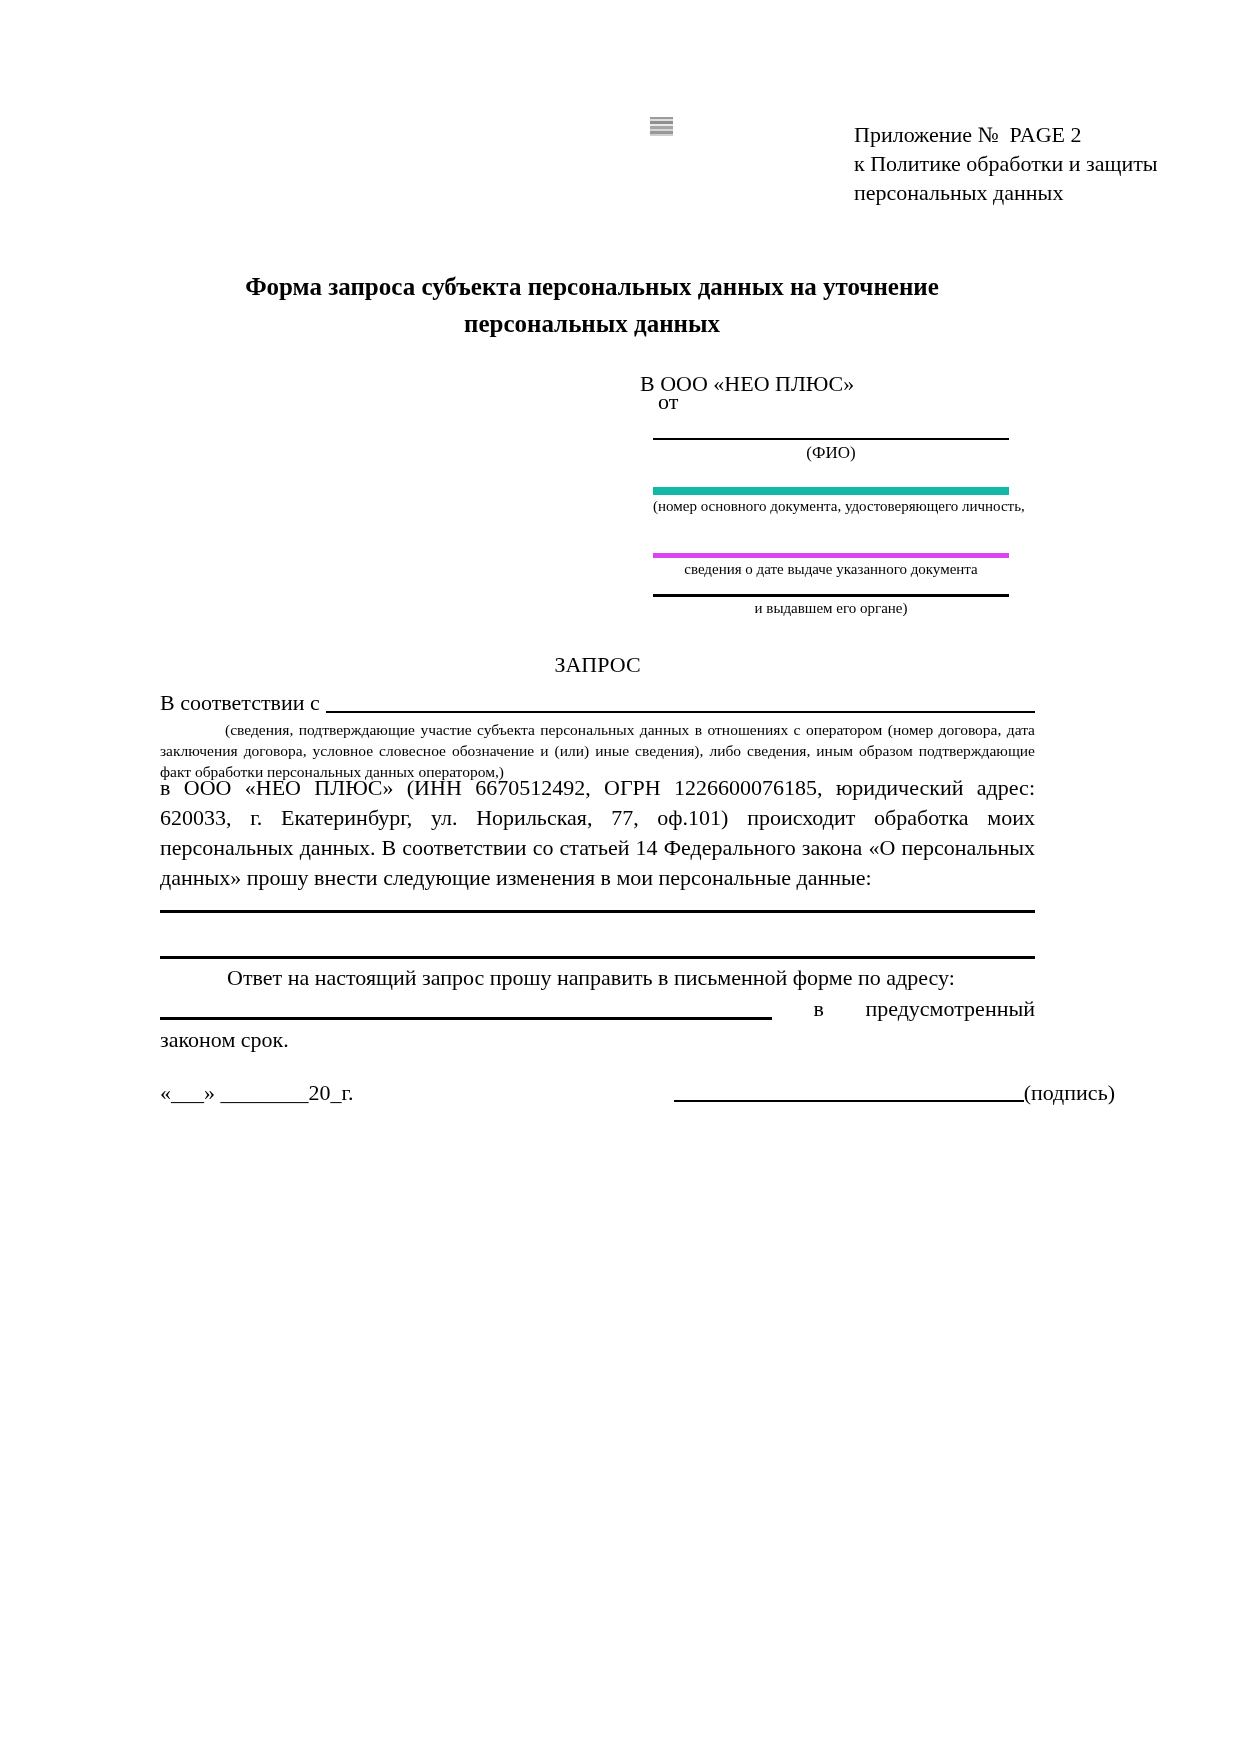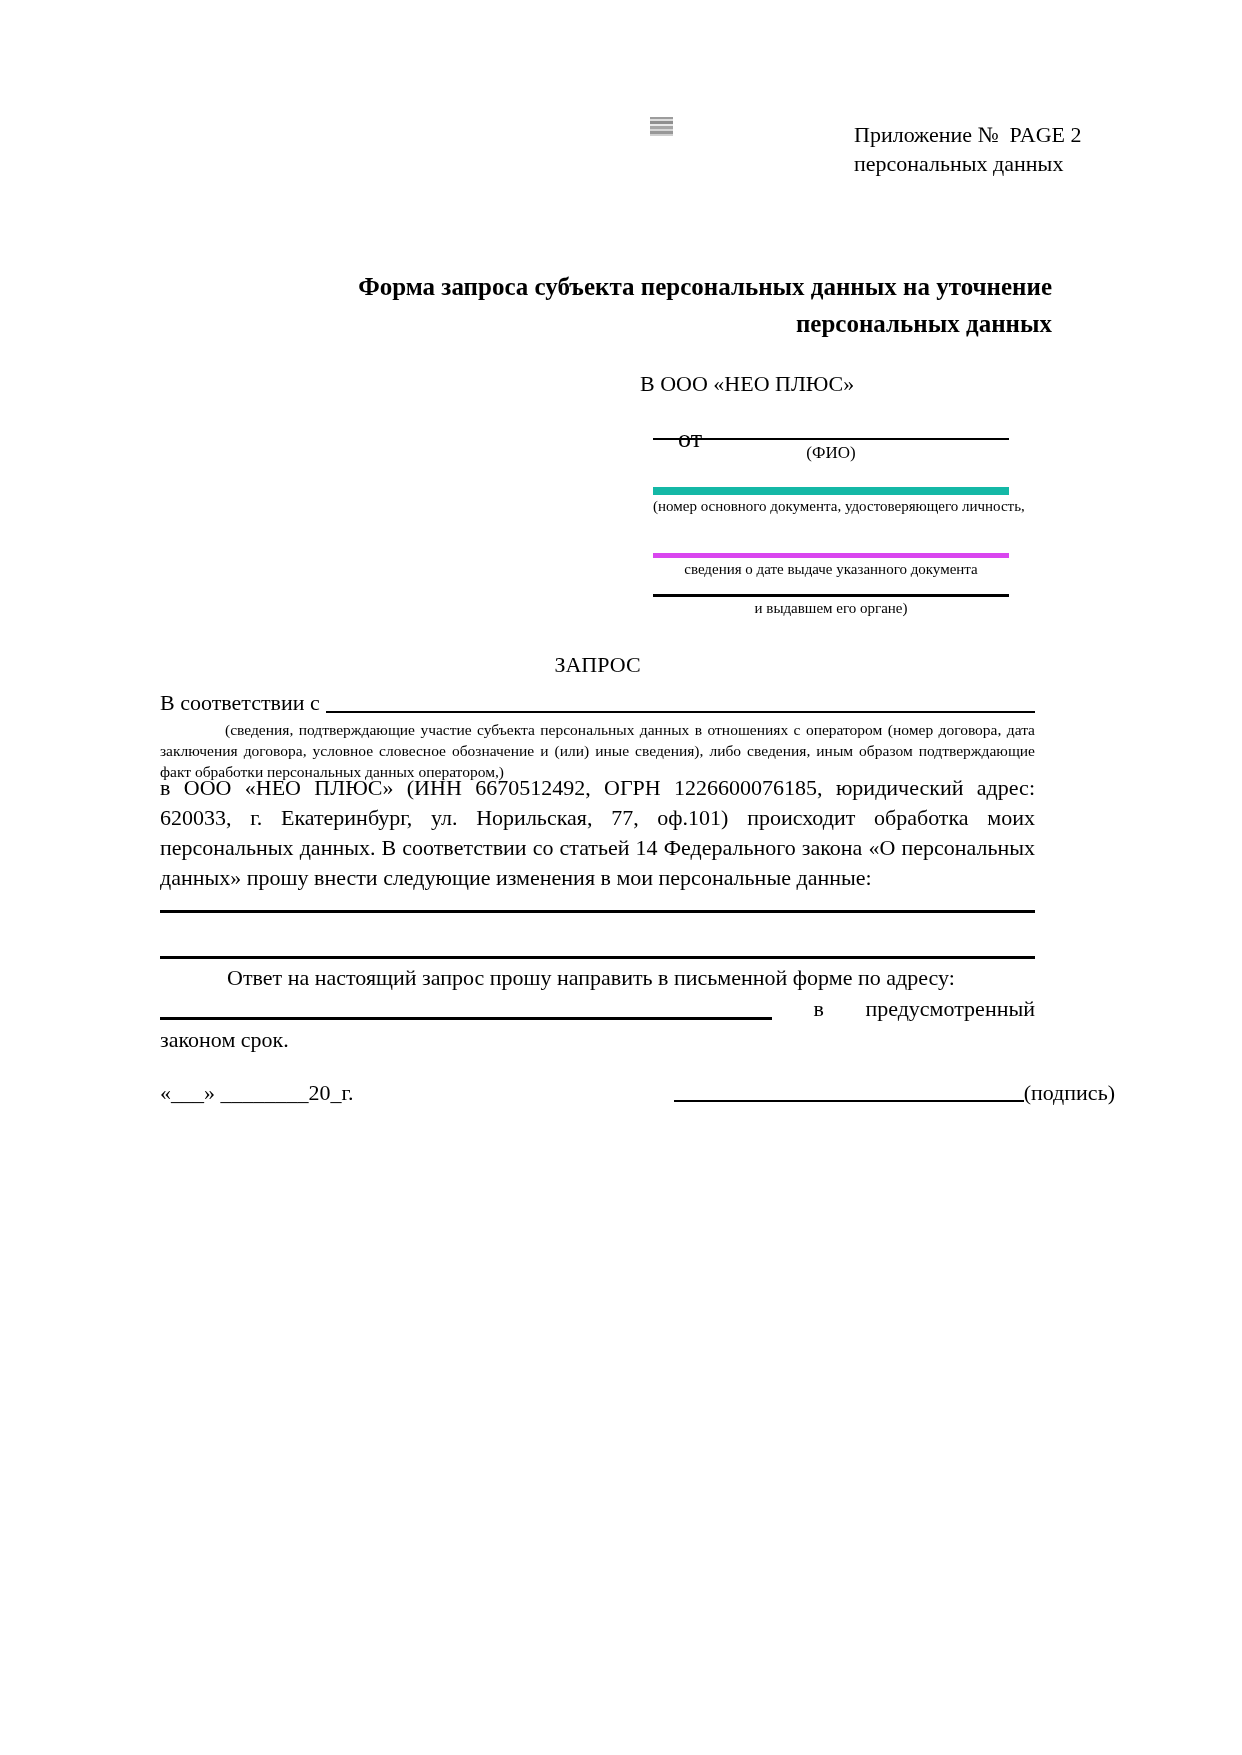--- a/index.html
+++ b/index.html
@@ -17,25 +17,25 @@
     left:650px; top:117px; width:23px; height:19px;
     background:linear-gradient(180deg,
       #9c9c9c 0 12%, #dedede 12% 22%, #8f8f8f 22% 36%,
       #e9e9e9 36% 50%, #a6a6a6 50% 64%, #d6d6d6 64% 76%,
       #989898 76% 90%, #cfcfcf 90% 100%);
   }
 
   .header-block { left:828px; top:120px; font-size:22px; line-height:29px;margin-left:26px; }
   .header-line { white-space:pre; }
 
-  .title-block { left:172px; top:268px; width:880px; text-align:right;
+  .title-block { left:152px; top:268px; width:880px; text-align:center;
                  font-weight:bold; font-size:25px; line-height:37px; }
 
   .addr-to   { left:640px; top:371px; font-size:22px; }
-  .addr-from { left:658px; top:424px; font-size:26px;margin-left:20px; }
+  .addr-from { left:658px; top:389px; font-size:22px; }
 
   .field { left:653px; width:356px; text-align:center; }
   .field-1 { top:438px; border-top:2px solid #000; }
   .field-2 { top:487px; border-top:8px solid #14b8a6; }
   .field-3 { top:553px; border-top:5px solid #d946ef; }
   .field-4 { top:594px; border-top:3px solid #000; }
   .field .cap { display:block; padding-top:3px; white-space:nowrap; }
   .cap-lg { font-size:17px; }
   .cap-sm { font-size:15px; }
 
@@ -65,20 +65,21 @@
   .sig-right { display:flex; align-items:flex-end; }
   .sig-fill { width:350px; border-bottom:2px solid #000; margin-bottom:4px; }
 </style>
 </head>
 <body>
 
 <div class="abs embedded-glyph"></div>
 
 <div class="abs header-block">
   <div class="header-line">Приложение №  PAGE 2</div>
+  <div class="header-line">к Политике обработки и защиты</div>
   <div class="header-line">персональных данных</div>
 </div>
 
 <div class="abs title-block">
   <div>Форма запроса субъекта персональных данных на уточнение</div>
   <div>персональных данных</div>
 </div>
 
 <div class="abs addr-to">В ООО «НЕО ПЛЮС»</div>
 <div class="abs addr-from">от</div>

